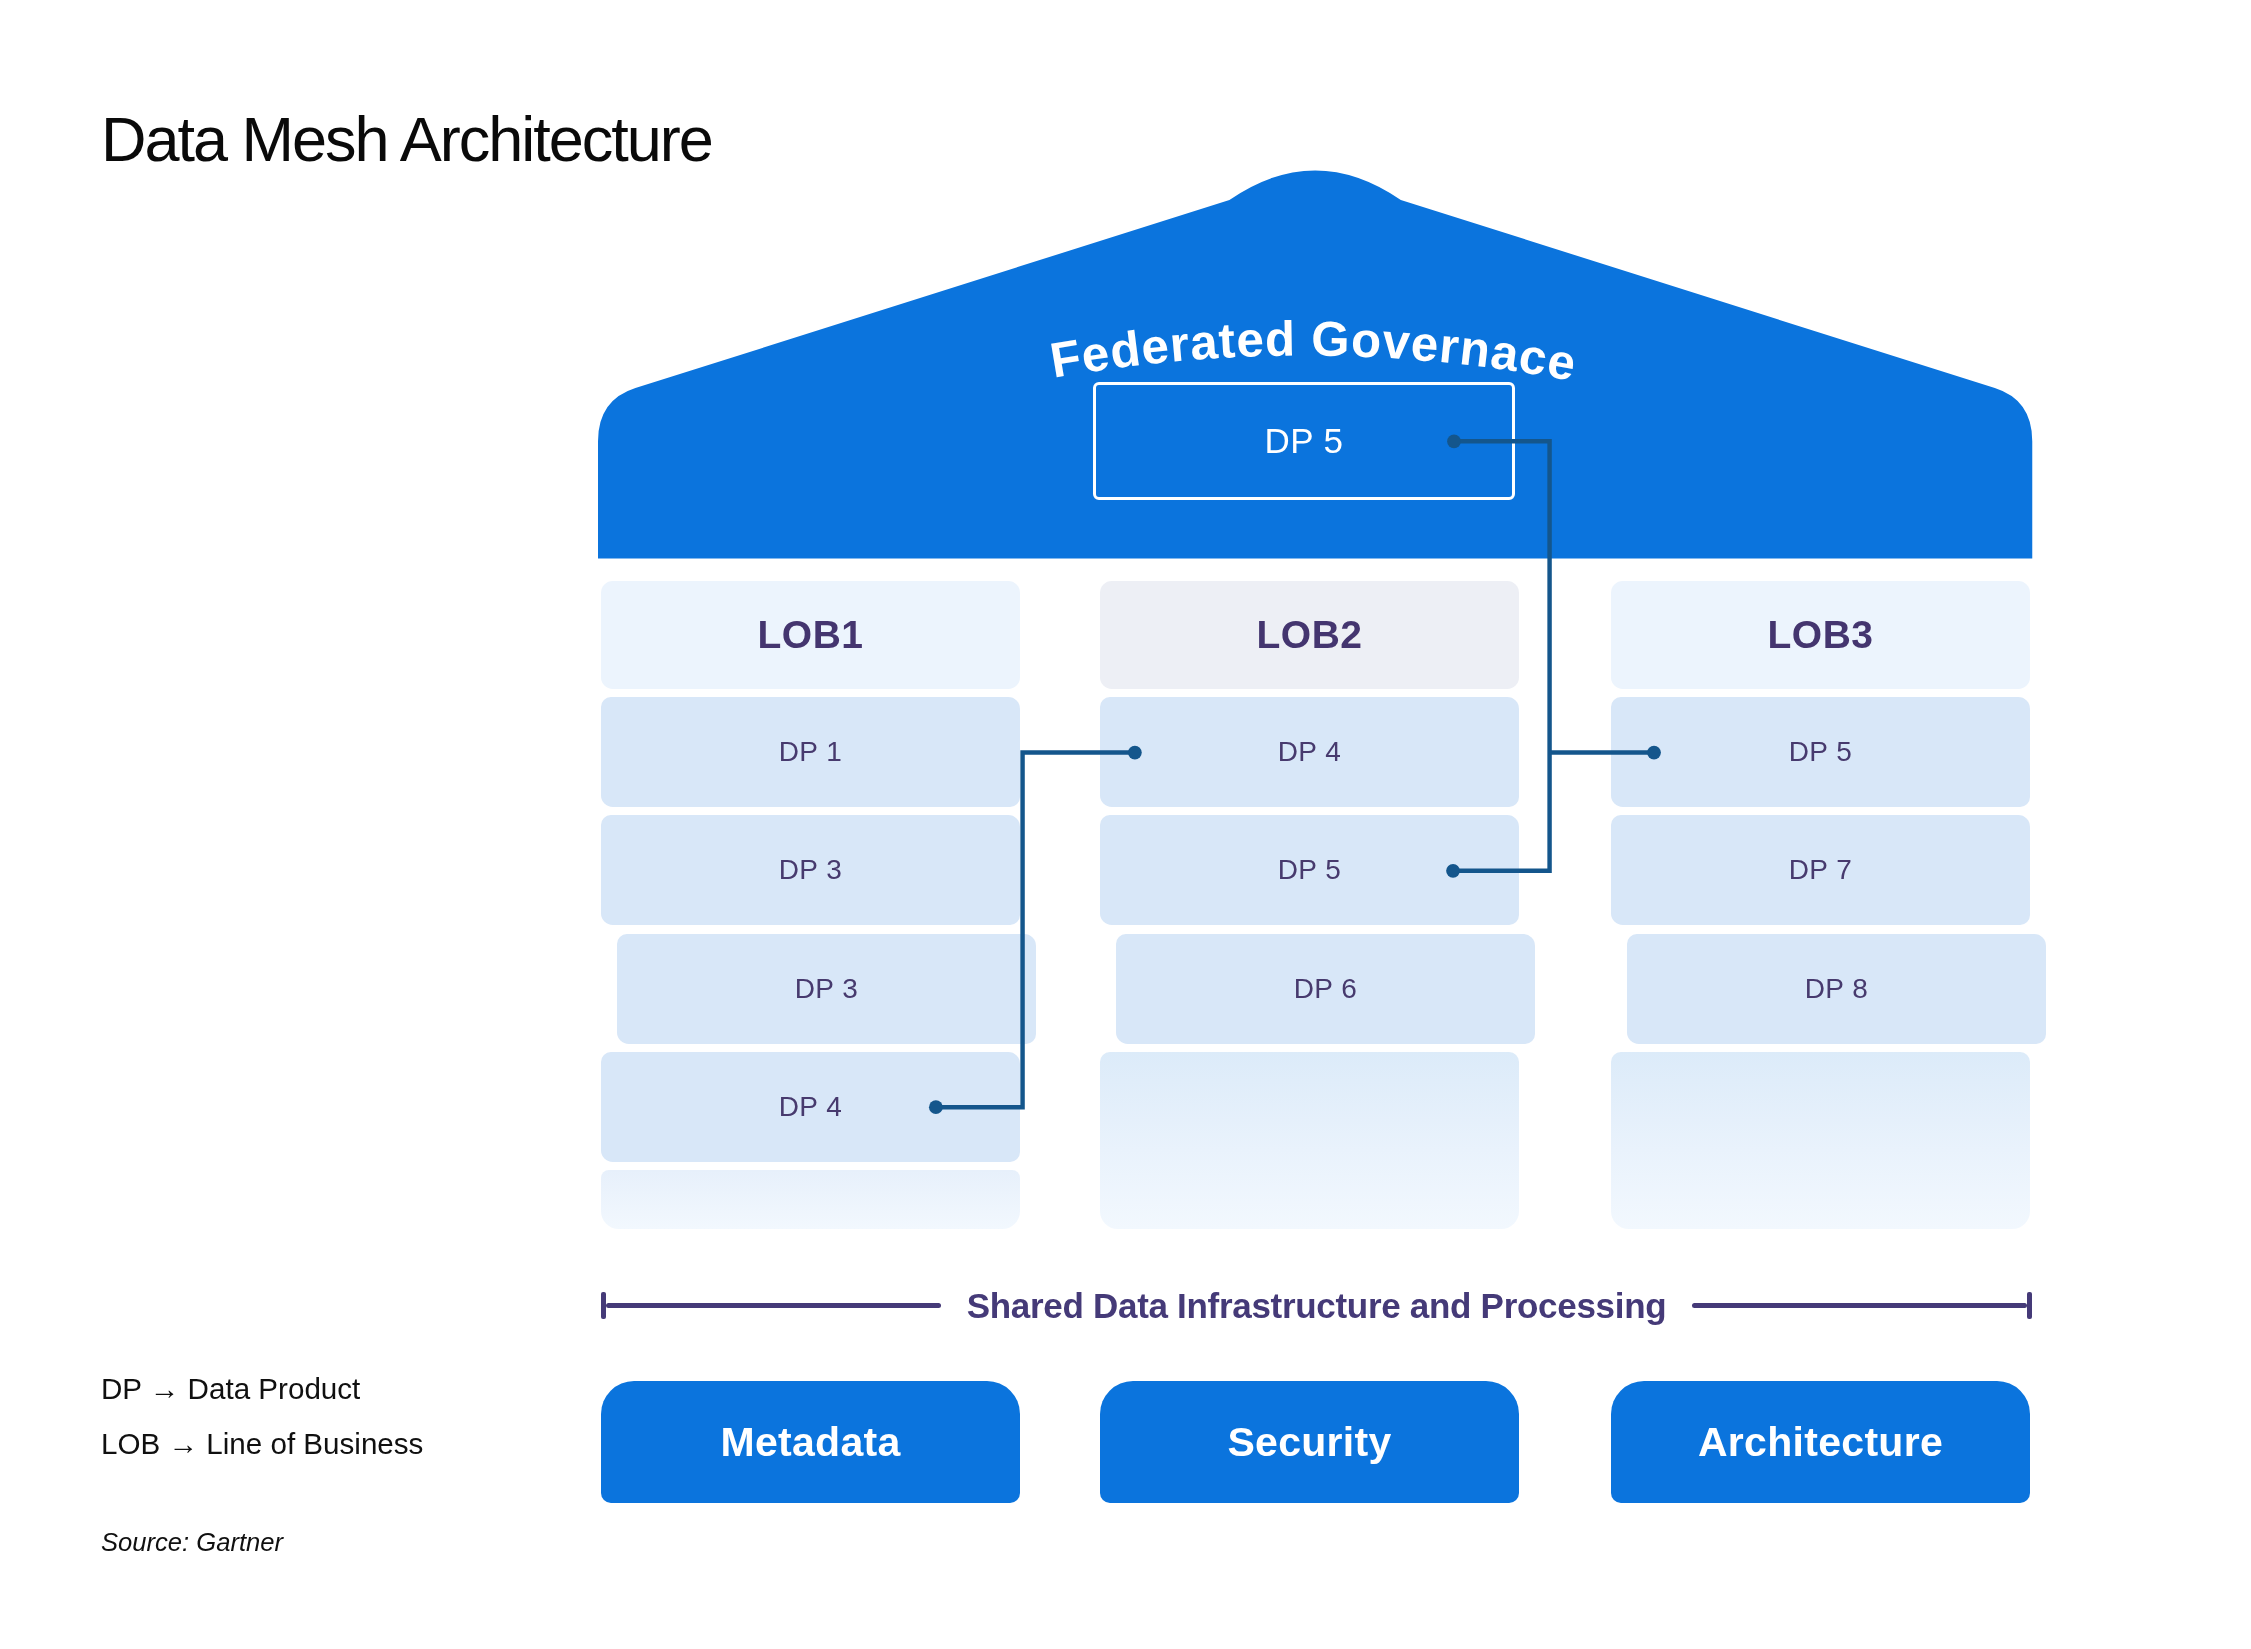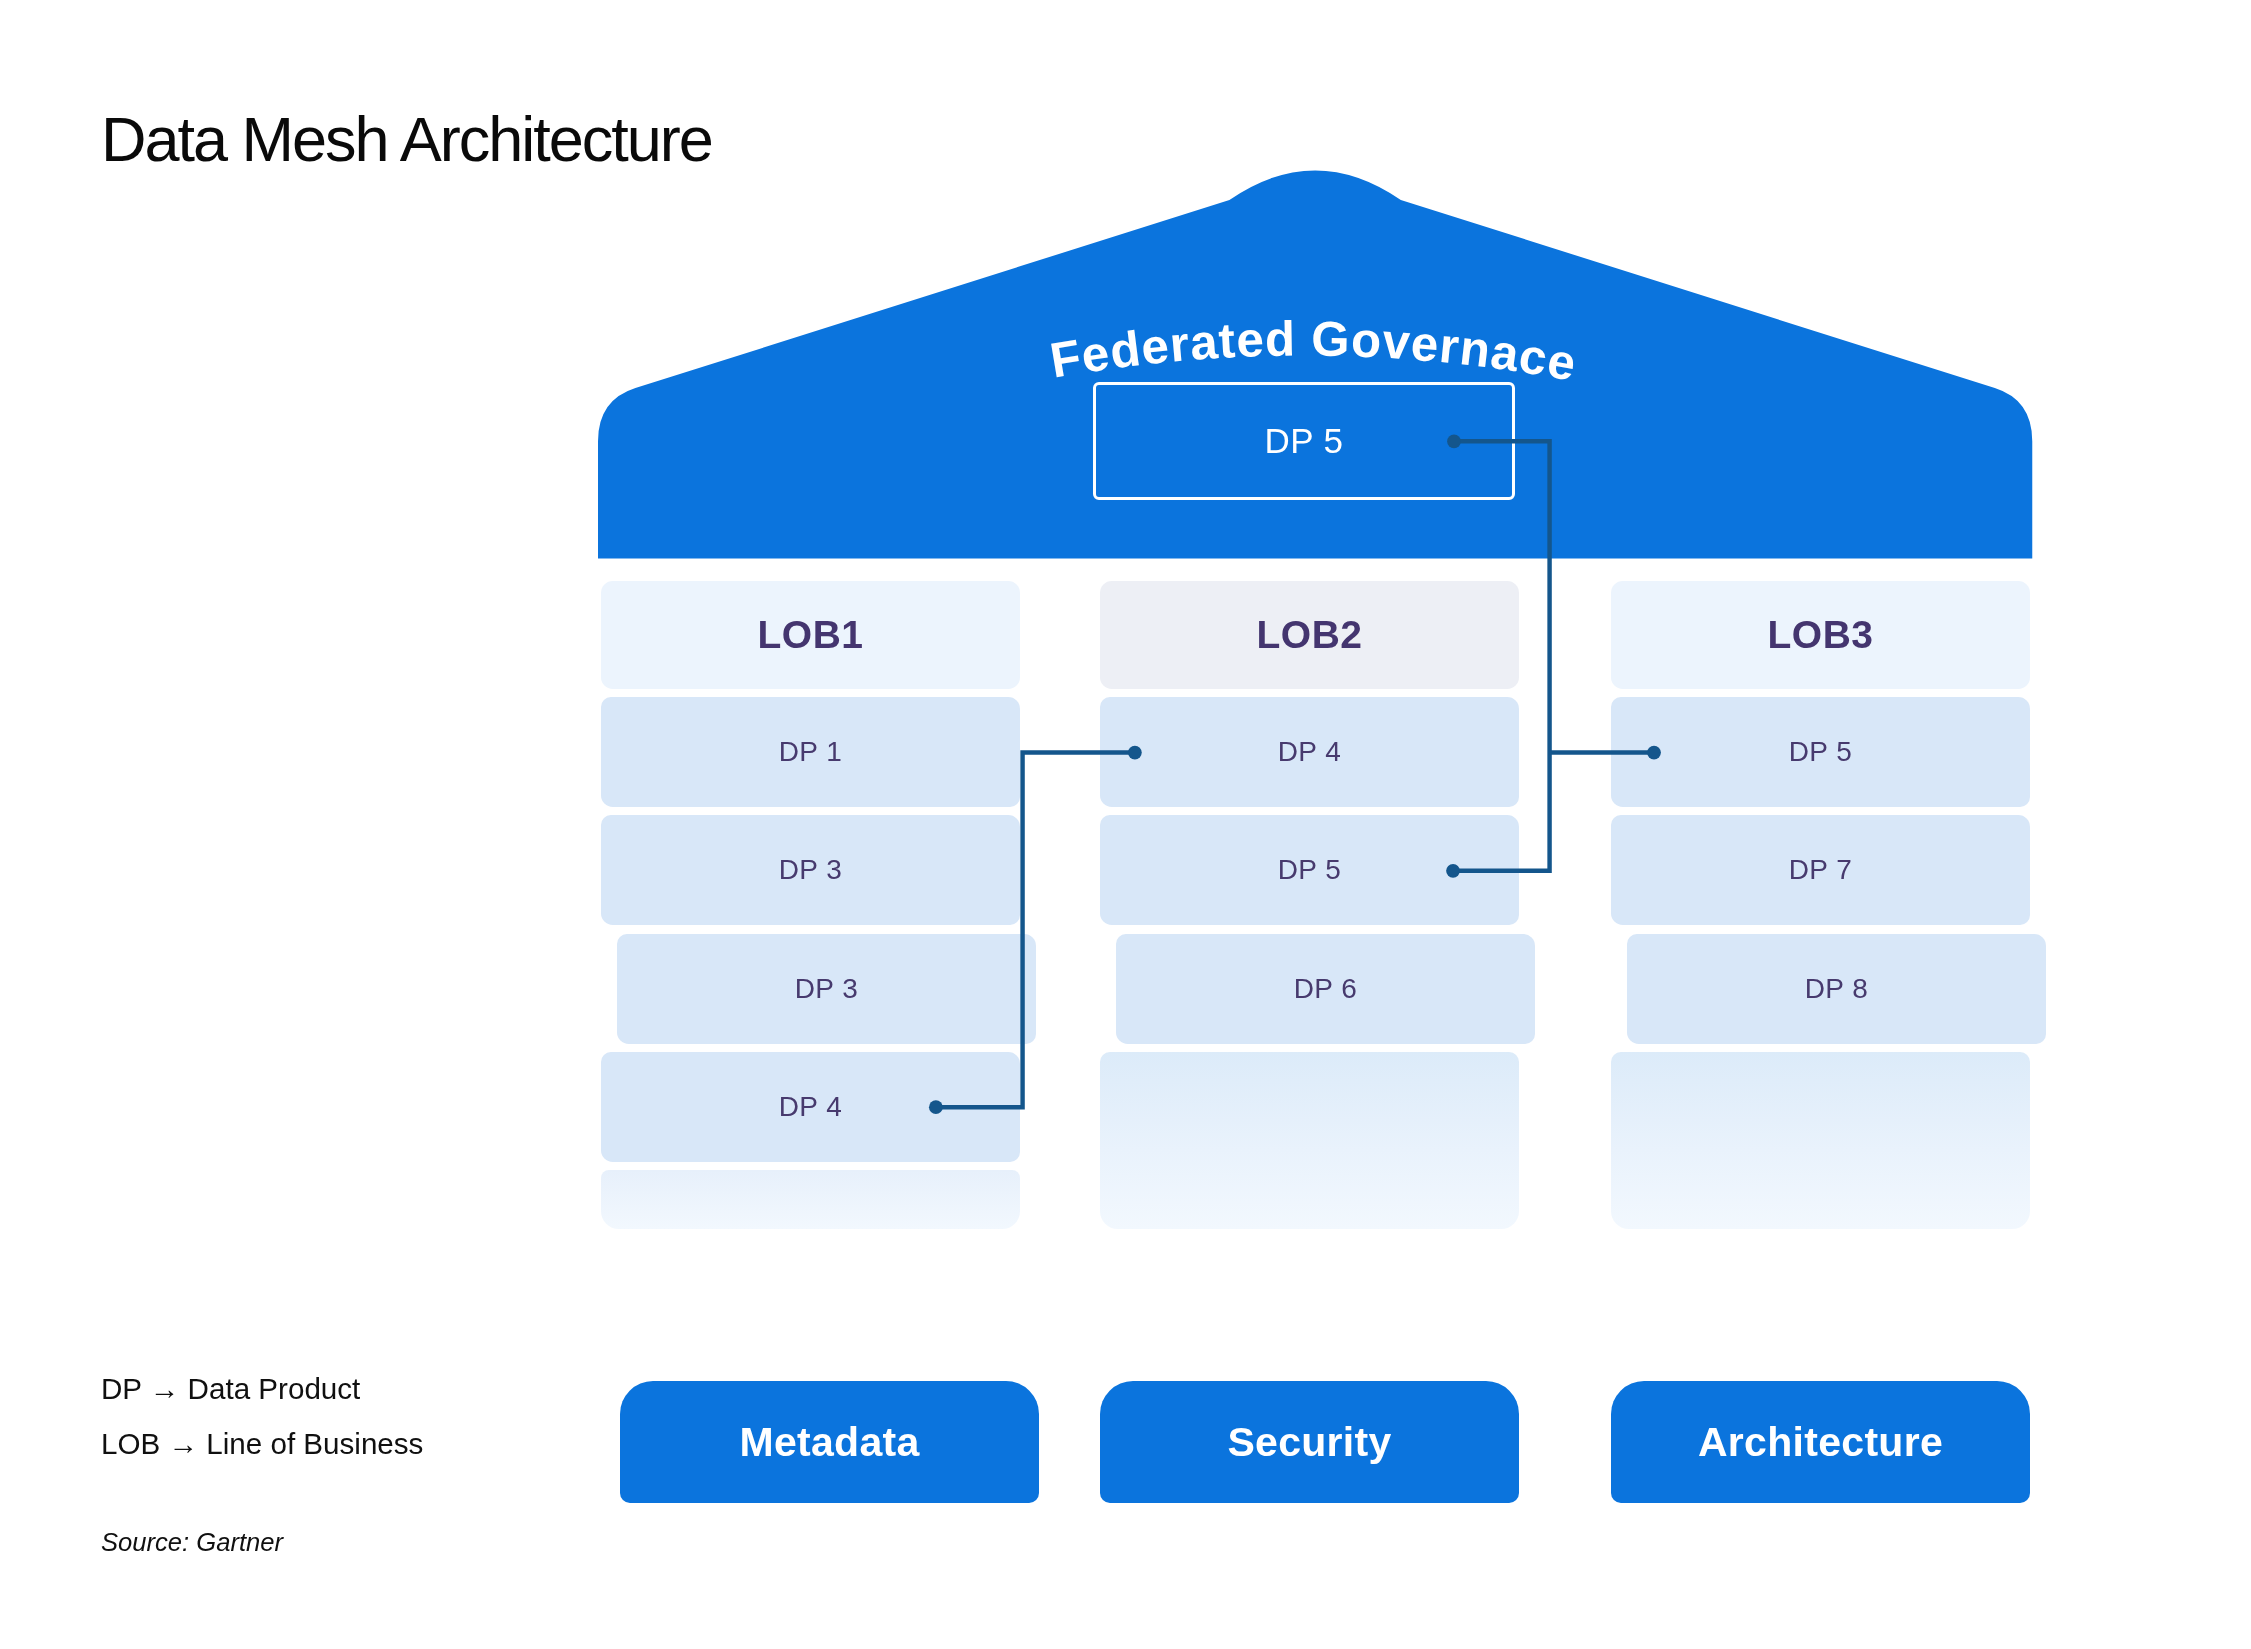--- a/index.html
+++ b/index.html
@@ -61,21 +61,21 @@
     flex:0 0 auto;padding:0 25.6px;
     font-size:35px;font-weight:700;color:#453a78;letter-spacing:-0.3px;white-space:nowrap;
   }
   
   .pillar{
     position:absolute;top:1381px;width:419px;height:122px;
     background:#0b74dd;border-radius:33px 33px 9.9px 9.9px;
     display:flex;align-items:center;justify-content:center;
     color:#ffffff;font-size:41px;font-weight:700;letter-spacing:0.3px;z-index:2;
   }
-  .pillar-1{left:601px;margin-left:19px;} .pillar-2{left:1100px;} .pillar-3{left:1611px;}
+  .pillar-1{left:601px;} .pillar-2{left:1100px;} .pillar-3{left:1611px;}
   
   .legend{
     position:absolute;left:101px;top:1361px;
     font-size:29.6px;color:#101010;line-height:55px;z-index:2;
   }
   .source{
     position:absolute;left:101px;top:1528px;
     font-size:25.6px;color:#101010;z-index:2;font-style:italic;
   }
   .connectors{z-index:4;}
@@ -140,20 +140,27 @@
     </g>
     <g fill="#14568c">
       <circle cx="950" cy="1124" r="7"></circle>
       <circle cx="1152" cy="764" r="7"></circle>
       <circle cx="1476" cy="448" r="7"></circle>
       <circle cx="1679" cy="764" r="7"></circle>
       <circle cx="1475" cy="884" r="7"></circle>
     </g>
   </svg>
 
+  <div class="shared-bar">
+    <span class="endcap"></span>
+    <span class="rule"></span>
+    <span class="shared-label">Shared Data Infrastructure and Processing</span>
+    <span class="rule"></span>
+    <span class="endcap"></span>
+  </div>
 
   <div class="pillar pillar-1">Metadata</div>
   <div class="pillar pillar-2">Security</div>
   <div class="pillar pillar-3">Architecture</div>
 
   <div class="legend">
     <div>DP → Data Product</div>
     <div>LOB → Line of Business</div>
   </div>
   <div class="source">Source: Gartner</div>

